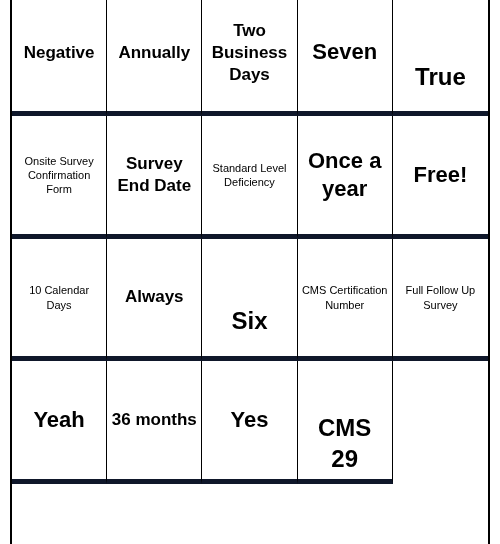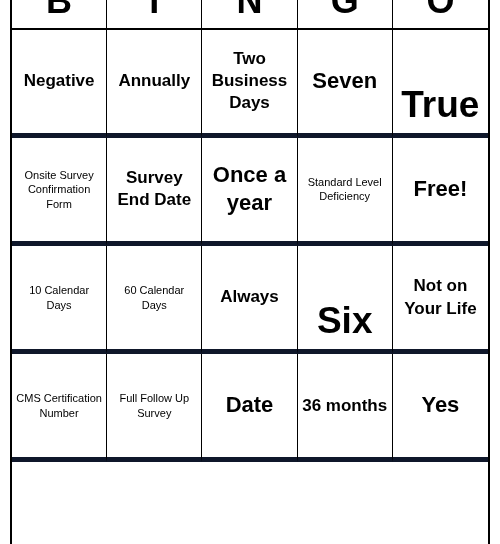--- a/index.html
+++ b/index.html
@@ -58,21 +58,21 @@
     }
     .bingo-cell .cell-text.large {
       font-size: 22px;
       font-weight: bold;
     }
     .bingo-cell .cell-text.medium {
       font-size: 17px;
       font-weight: bold;
     }
     .bingo-cell .cell-text.xlarge {
-      font-size: 37px;
+      font-size: 24px;
       font-weight: bold;
       margin-top: 47px;
     }
     .bingo-cell .cell-text.small {
       font-size: 11px;
     }
   </style>
 </head>
 <body>
 
@@ -100,52 +100,49 @@
       <div class="bingo-cell">
         <span class="cell-text xlarge">True</span>
       </div>
       <div class="bingo-cell">
         <span class="cell-text small">Onsite Survey Confirmation Form</span>
       </div>
       <div class="bingo-cell">
         <span class="cell-text medium">Survey End Date</span>
       </div>
       <div class="bingo-cell">
-        <span class="cell-text large">Once a year</span>
+        <span class="cell-text small">Standard Level Deficiency</span>
       </div>
       <div class="bingo-cell">
-        <span class="cell-text small">Standard Level Deficiency</span>
+        <span class="cell-text large">Once a year</span>
       </div>
       <div class="bingo-cell">
         <span class="cell-text large">Free!</span>
       </div>
       <div class="bingo-cell">
         <span class="cell-text small">10 Calendar Days</span>
       </div>
       <div class="bingo-cell">
-        <span class="cell-text small">60 Calendar Days</span>
-      </div>
-      <div class="bingo-cell">
         <span class="cell-text medium">Always</span>
       </div>
       <div class="bingo-cell">
         <span class="cell-text xlarge">Six</span>
-      </div>
-      <div class="bingo-cell">
-        <span class="cell-text medium">Not on Your Life</span>
       </div>
       <div class="bingo-cell">
         <span class="cell-text small">CMS Certification Number</span>
       </div>
       <div class="bingo-cell">
         <span class="cell-text small">Full Follow Up Survey</span>
       </div>
       <div class="bingo-cell">
-        <span class="cell-text large">Date</span>
+        <span class="cell-text large">Yeah</span>
       </div>
       <div class="bingo-cell">
         <span class="cell-text medium">36 months</span>
       </div>
       <div class="bingo-cell">
         <span class="cell-text large">Yes</span>
       </div>
+      <div class="bingo-cell">
+        <span class="cell-text xlarge">CMS 29</span>
+      </div>
     </div>
 </div>
 
 </body></html>

